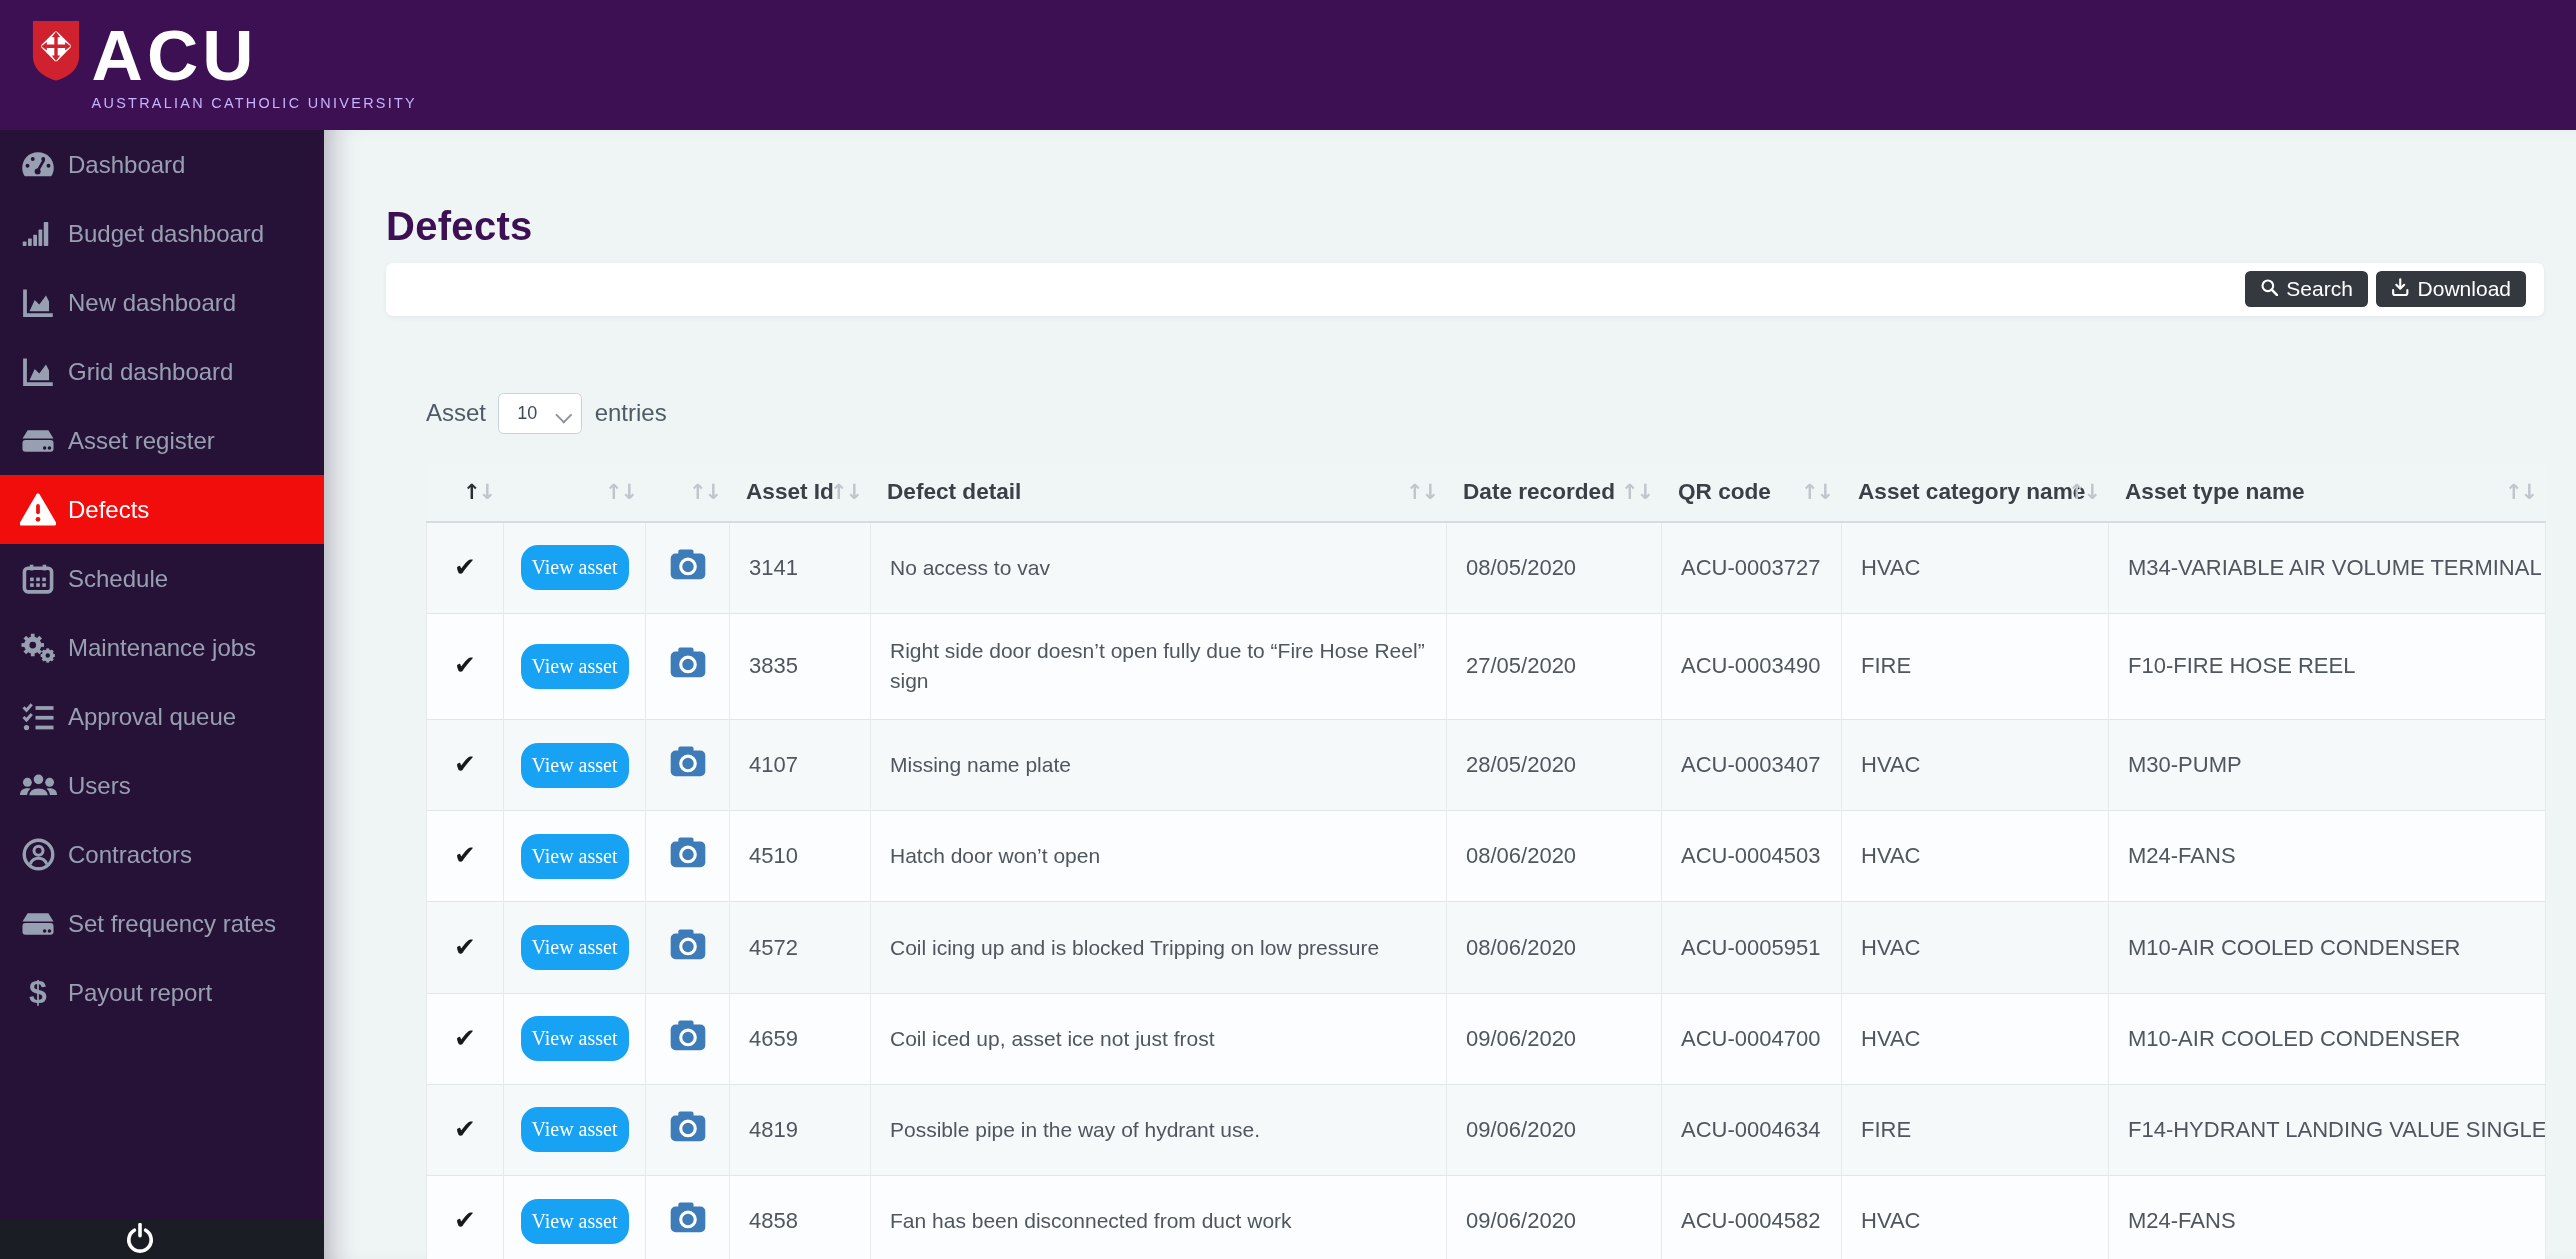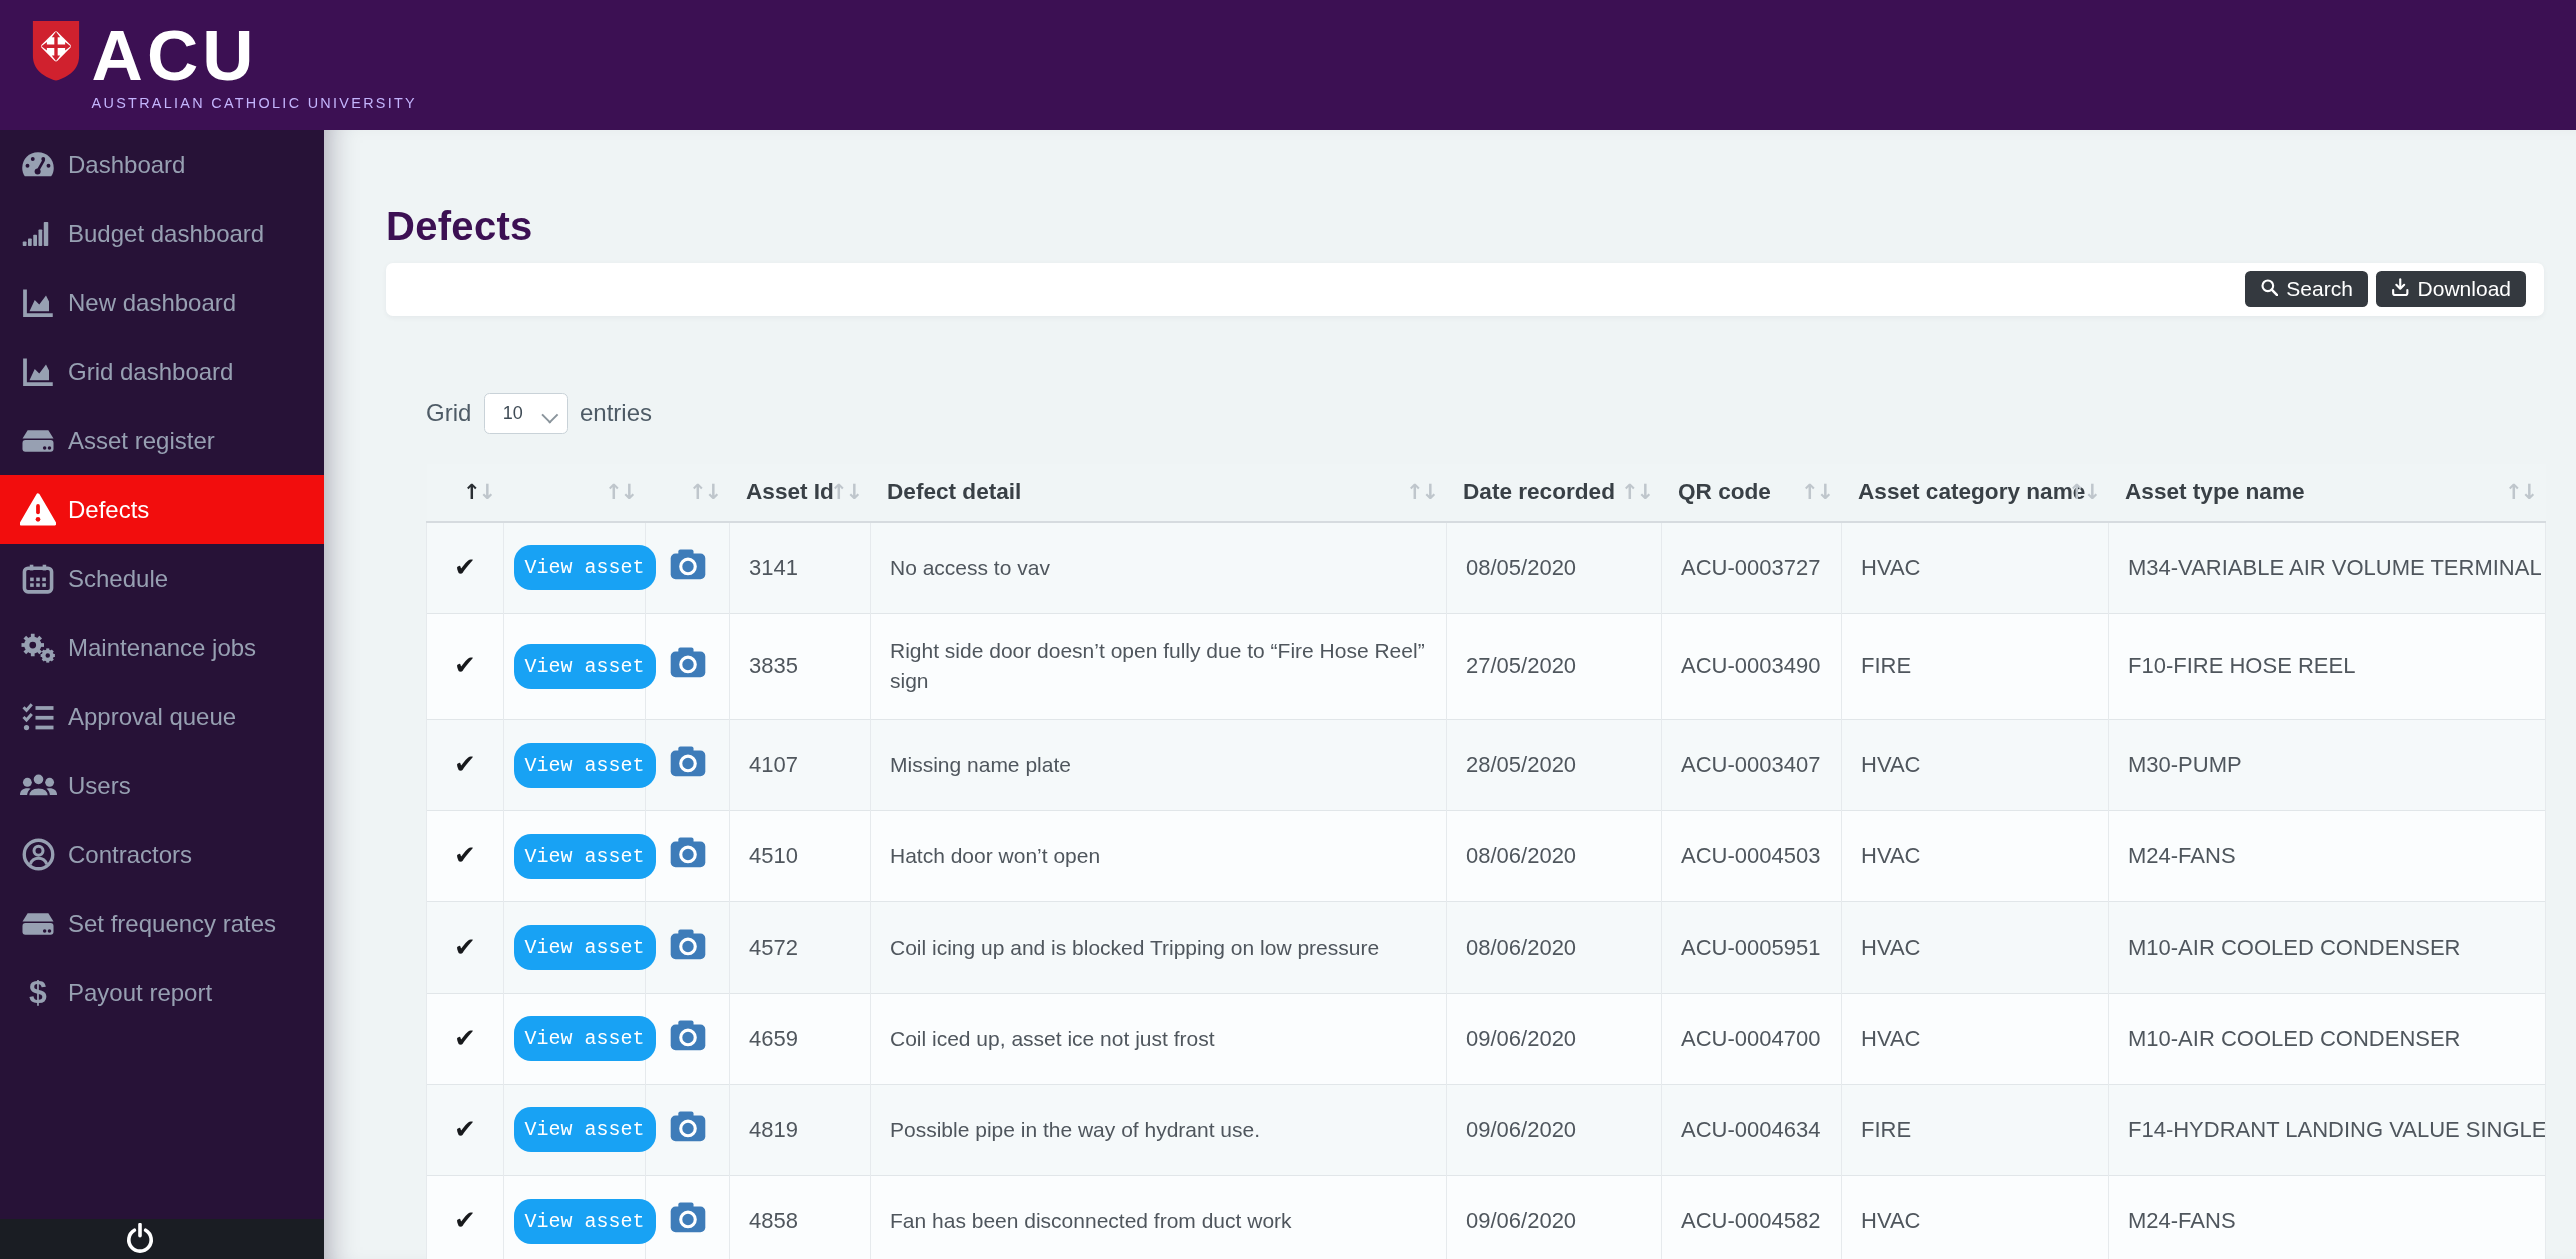--- a/index.html
+++ b/index.html
@@ -72,21 +72,21 @@
   tbody td{border-top:1.4px solid #E1E6E9;border-left:1.4px solid #E6EAED;padding:22.6px 6.9px 22.6px 19px;
     font-size:22px;color:var(--td-text);vertical-align:middle;line-height:30px}
   tbody td:last-child{border-right:1.4px solid #E6EAED}
   tbody tr:nth-child(odd){background:#F5F9FA}
   tbody tr:nth-child(even){background:#FBFDFE}
   td.c-check{text-align:center;padding-left:6.9px}
   .check-icon{font-size:26px;color:#17191C}
   .check-icon::before{content:"\2714"}
   td.c-view{text-align:center;padding-left:9.6px;padding-right:9.6px}
   .view-btn{background:var(--btn-blue);color:#fff;border:none;border-radius:17px;padding:11px 11px;
-    font-size:20px;font-family:Liberation Mono, monospace;cursor:pointer;white-space:nowrap}
+    font-size:20px;font-family:Liberation Serif, serif;cursor:pointer;white-space:nowrap}
   td.c-photo{text-align:center;padding-left:6.9px}
   .photo-icon{display:inline-flex;cursor:pointer}
   td.c-date,td.c-qr,td.c-cat,td.c-type{white-space:nowrap;overflow:hidden}
   td.c-detail{font-size:21px;padding-right:5.5px}
 </style>
 </head>
 <body>
 
 <header class="topbar">
   <div class="brand">
@@ -322,21 +322,21 @@
               <path d="M7.5 9.5 13 15l5.5-5.5" fill="none" stroke="#fff" stroke-width="3" stroke-linecap="round" stroke-linejoin="round"></path>
               <path d="M3 17v4.5A2.5 2.5 0 0 0 5.5 24h15a2.5 2.5 0 0 0 2.5-2.5V17" fill="none" stroke="#fff" stroke-width="3" stroke-linecap="round"></path>
             </svg>
           </span>
           <span>Download</span>
         </button>
       </div>
     </div>
 
     <div class="entries-row">
-      <span>Grid</span>
+      <span>Asset</span>
       <span class="select-wrap">
         <select class="entries-select">
           <option id="entries-option">10</option>
         </select>
       </span>
       <span>entries</span>
     </div>
 
     <div class="table-wrap">
       <table>

